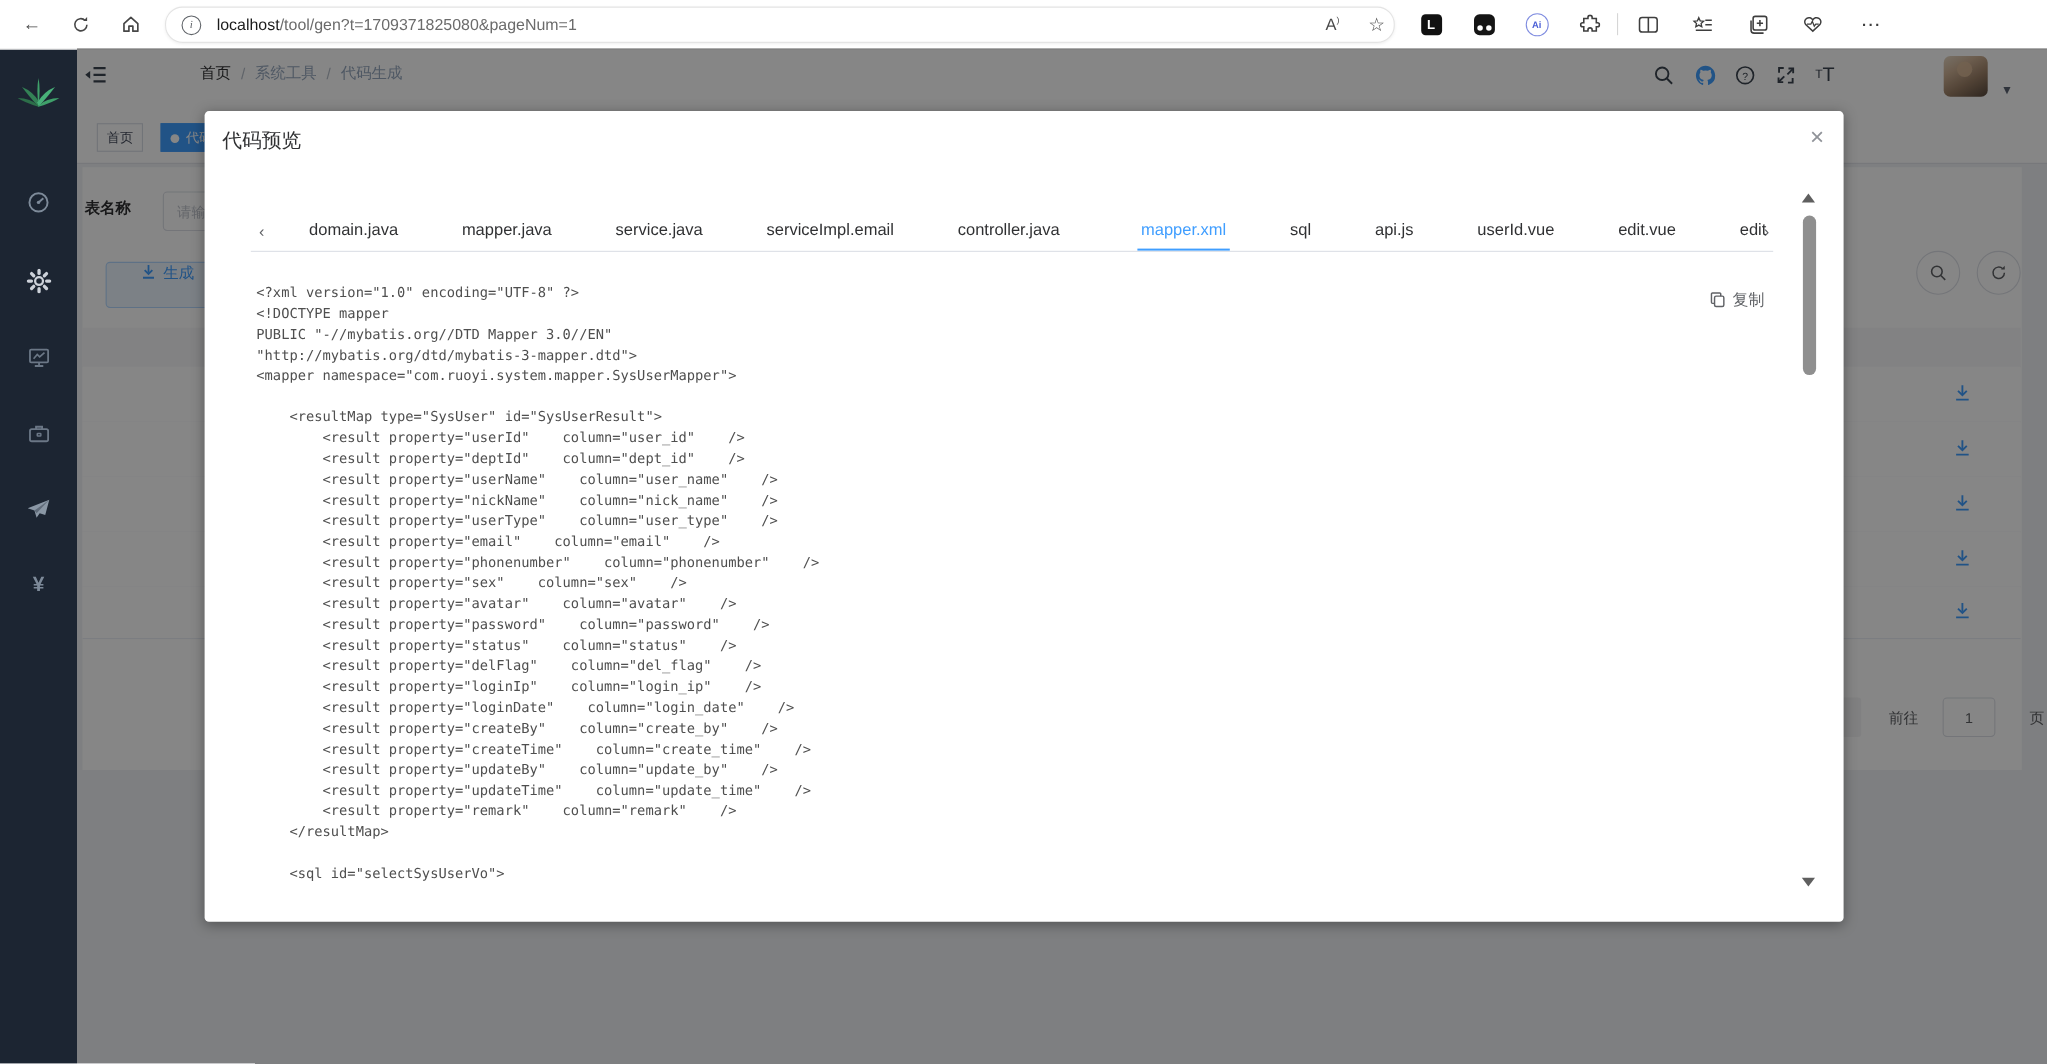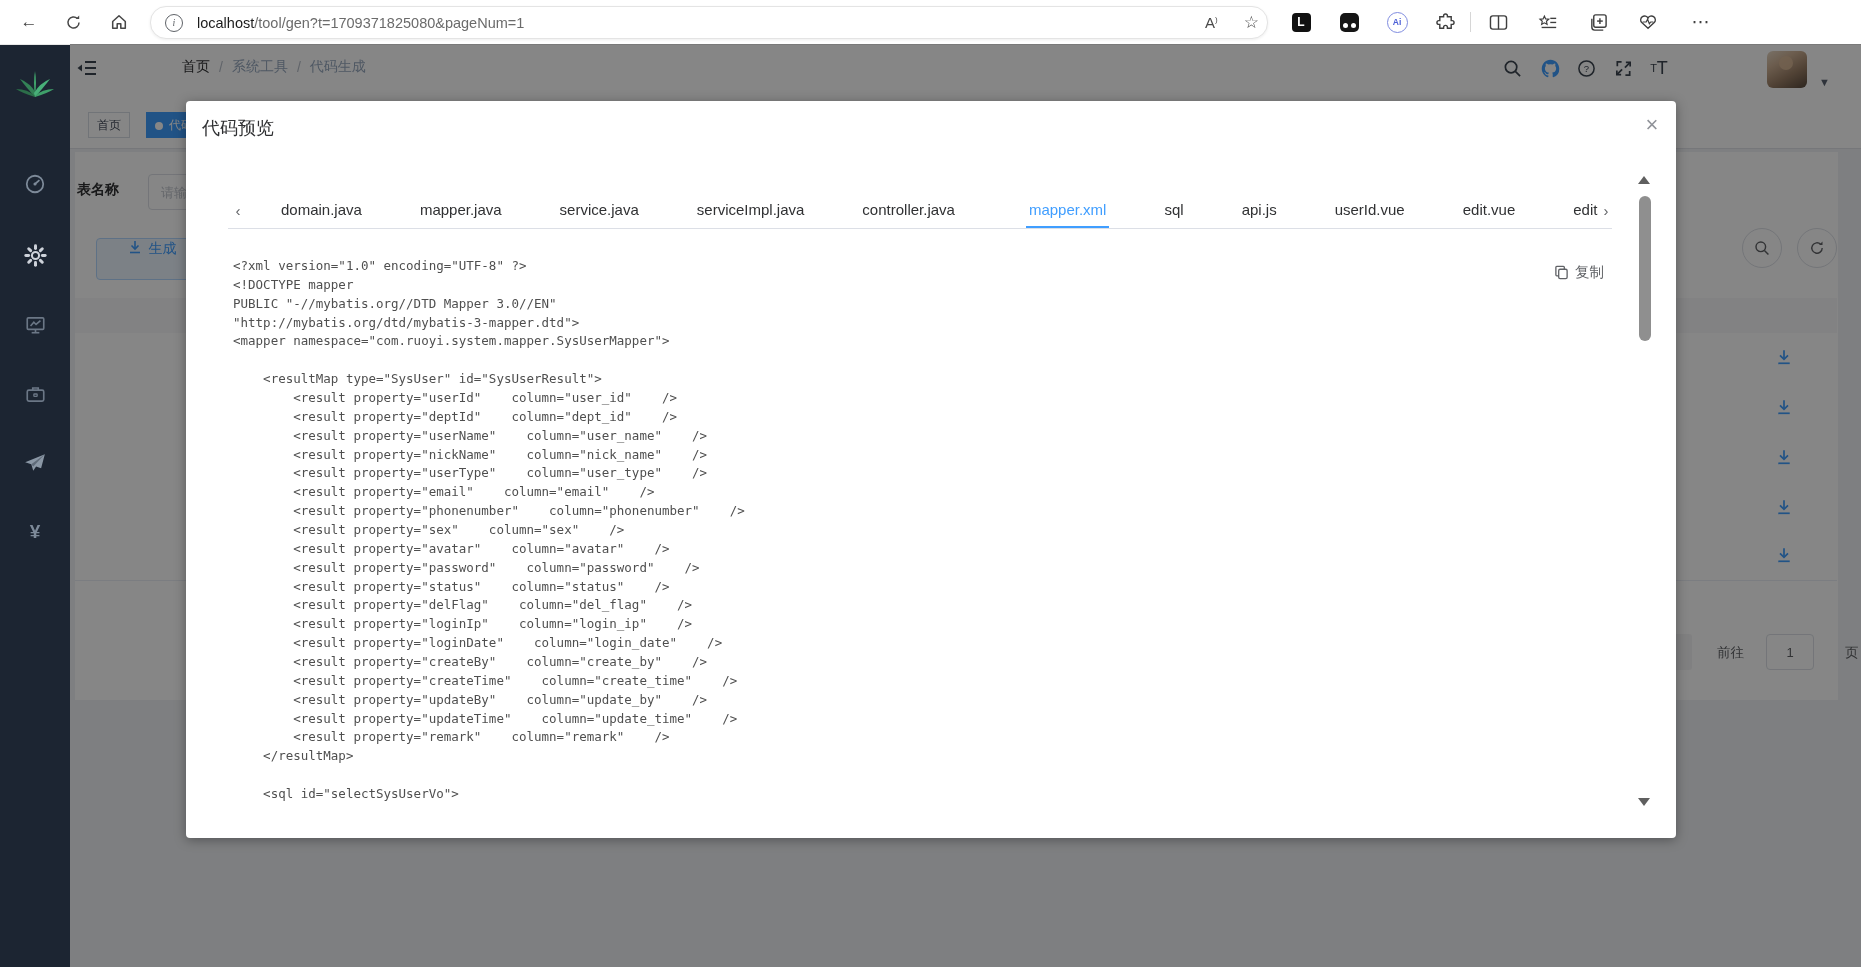--- a/index.html
+++ b/index.html
@@ -370,21 +370,21 @@
         <div class="tab">
             <span class="tab-label">domain.java</span>
           </div>
         <div class="tab">
             <span class="tab-label">mapper.java</span>
           </div>
         <div class="tab">
             <span class="tab-label">service.java</span>
           </div>
         <div class="tab">
-            <span class="tab-label">serviceImpl.java</span>
+            <span class="tab-label">serviceImpl.email</span>
           </div>
         <div class="tab">
             <span class="tab-label">controller.java</span>
           </div>
         <div class="tab active">
             <span class="tab-label">mapper.xml</span>
           </div>
         <div class="tab">
             <span class="tab-label">sql</span>
           </div>

